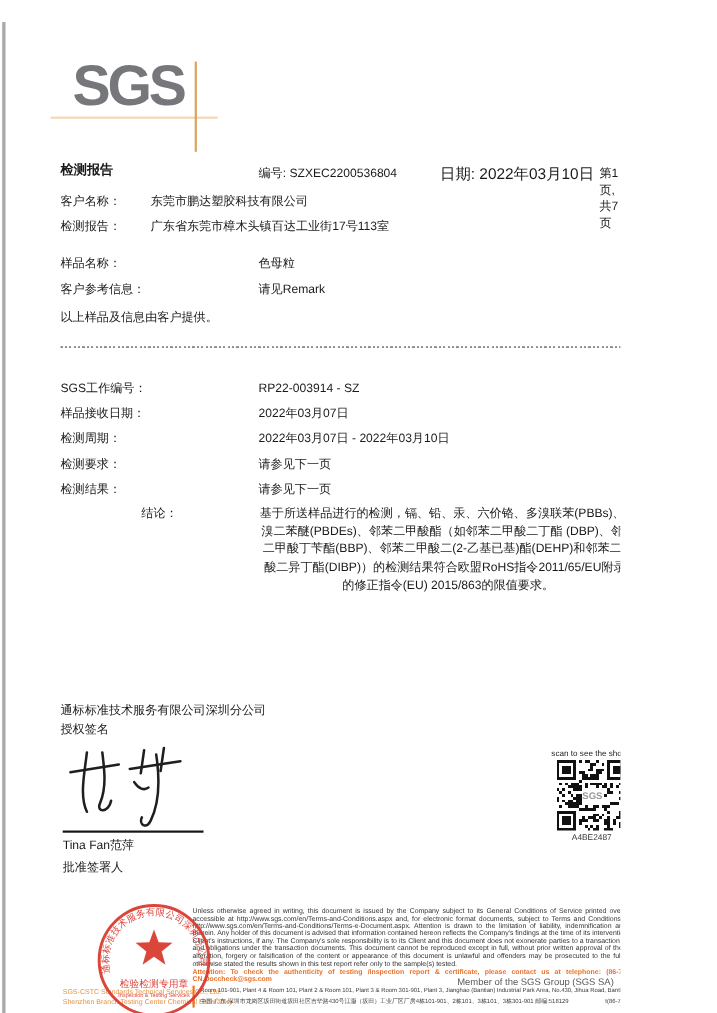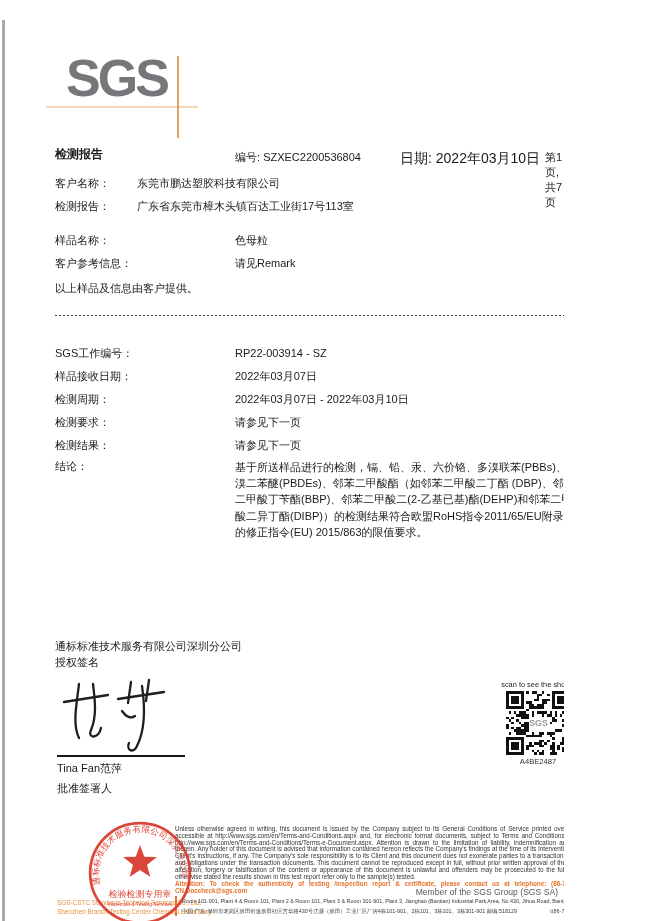--- a/index.html
+++ b/index.html
@@ -25,21 +25,21 @@
 
   .sec { position:absolute; left:55px; font-size:11px; }
   .info-row { display:flex; line-height:23px; white-space:nowrap; }
   .lbl-sm { width:82px;  flex:0 0 82px; }
   .lbl-lg { width:180px; flex:0 0 180px; }
   .note-line { position:absolute; left:55px; top:261px; font-size:11px; }
 
   .dashed-sep { position:absolute; left:55px; top:295px; width:593px; height:1px;
     background:repeating-linear-gradient(90deg,#3c3c3c 0 2px,transparent 2px 4px); }
 
-  .concl-row { display:flex; margin-top:2px; }
+  .concl-row { display:flex; margin-top:2px;text-align:center; }
   .concl-text { width:345px; white-space:normal; line-height:16.2px; }
 
   
   .sig-company { position:absolute; left:55px; top:619px; font-size:11px; line-height:15px; }
   .sig-auth    { position:absolute; left:55px; top:635px; font-size:11px; }
   .sig-svg     { position:absolute; left:56px; top:652px; }
   .sig-line    { position:absolute; left:57px; top:735px; width:128px; height:2px; background:#161616; }
   .sig-name    { position:absolute; left:57px; top:741px; font-size:11px; }
   .sig-role    { position:absolute; left:57px; top:761px; font-size:11px; }
 

